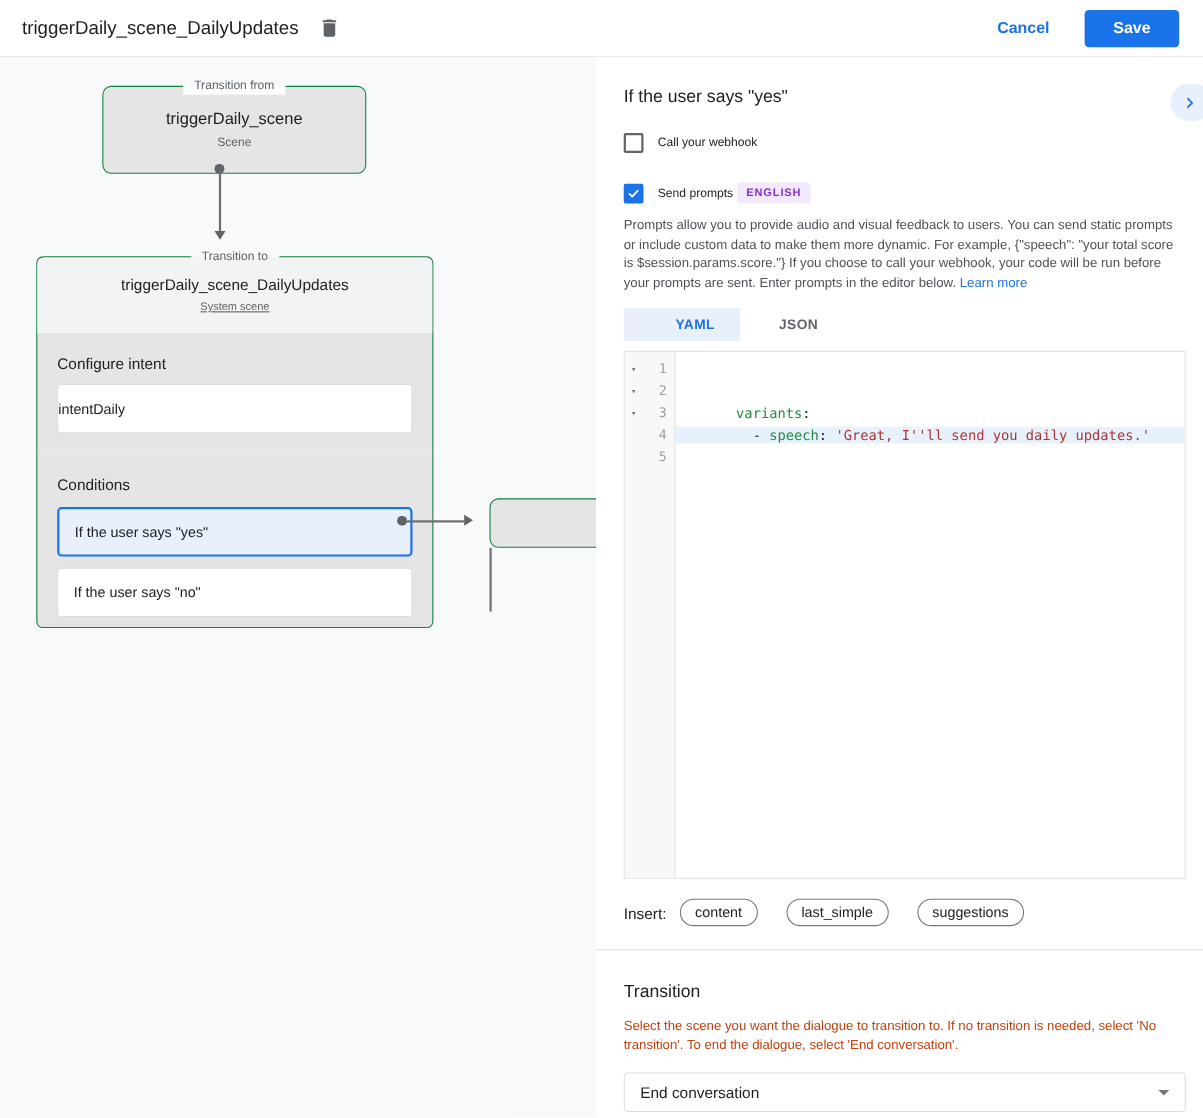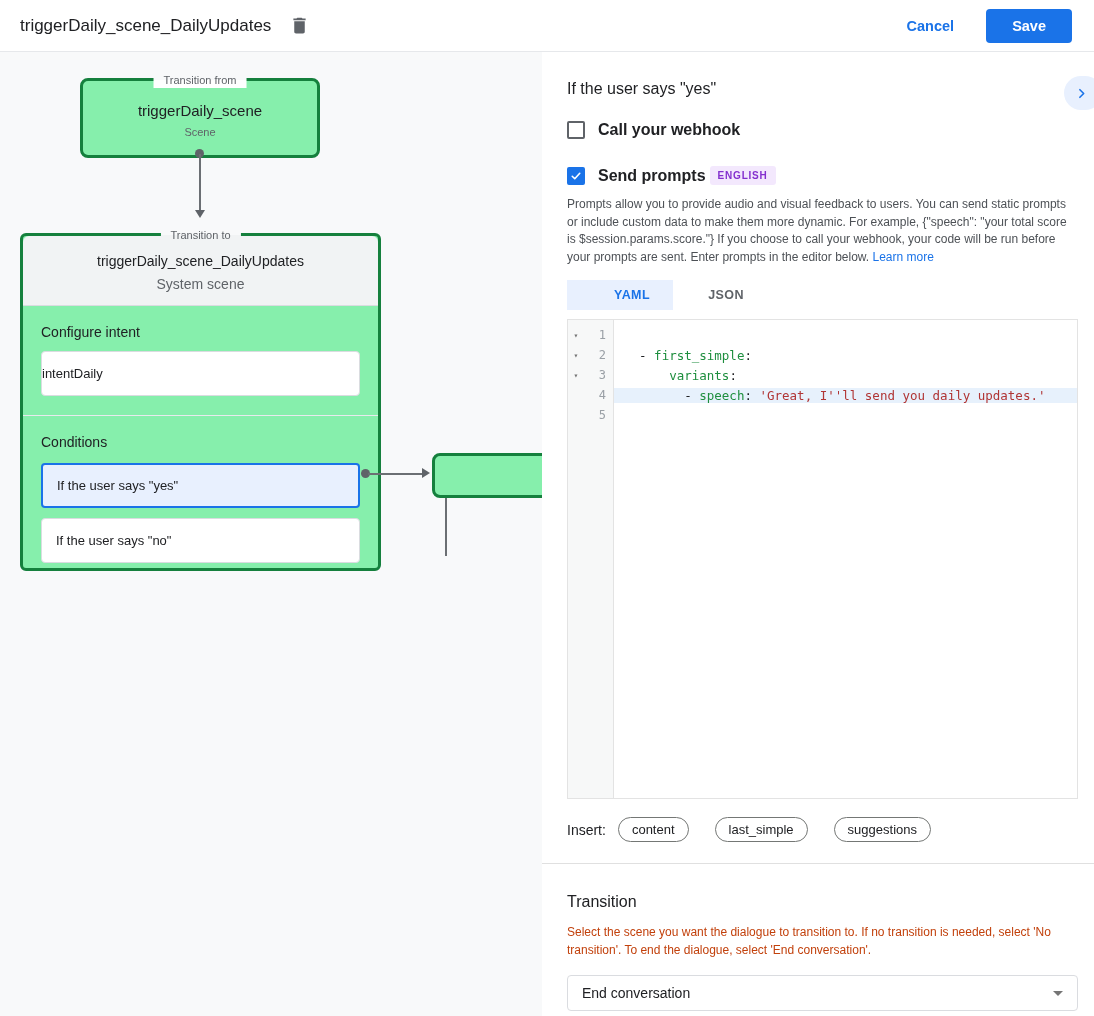--- a/index.html
+++ b/index.html
@@ -19,33 +19,33 @@
   .topbar-right{display:flex;align-items:center;}
   .text-btn{background:none;border:none;color:var(--accent-blue);font-size:14.5px;font-weight:bold;
             font-family:inherit;margin-right:26px;cursor:pointer;}
   .primary-btn{background:var(--accent-blue);border:none;color:#fff;font-size:14.5px;font-weight:bold;
             font-family:inherit;padding:9px 26px;border-radius:4px;cursor:pointer;}
   
   .content{display:flex;height:964px;}
   .canvas{width:542px;flex:none;background:var(--canvas-bg);position:relative;overflow:hidden;}
   .detail{flex:1;background:#fff;position:relative;padding:0 16px 0 25px;overflow:hidden;}
   
-  .node{position:absolute;border:3px solid #15803d;background:#86efac;border-radius:8px;}
+  .node{position:absolute;border:1px solid #15803d;background:#e5e5e5;border-radius:8px;margin-left:13px;}
   .legend{position:absolute;top:-8px;left:50%;transform:translateX(-50%);font-size:11px;
           color:#5f6368;padding:0 10px;white-space:nowrap;line-height:15px;}
   .legend.on-white{background:linear-gradient(180deg,var(--canvas-bg) 0 50%,#fff 50% 100%);}
   .legend.on-gray{background:linear-gradient(180deg,var(--canvas-bg) 0 50%,#f1f3f4 50% 100%);}
   .from-node{left:80px;top:26px;width:240px;height:80px;text-align:center;}
   .from-node .n-title{font-size:15px;margin-top:21px;}
   .from-node .n-sub{font-size:11px;color:#5f6368;margin-top:7px;}
   .to-node{left:20px;top:181px;width:361px;height:338px;border-radius:6px;}
   .to-header{background:#f1f3f4;border-bottom:1px solid #dadce0;border-radius:6px 6px 0 0;
              text-align:center;padding:17px 8px 0;height:70px;}
   .to-header .n-title{font-size:14px;}
-  .to-header .n-sub{font-size:14px;color:#5f6368;margin-top:7px;}
+  .to-header .n-sub{font-size:10px;color:#5f6368;margin-top:7px;text-decoration:underline;}
   .to-body{padding:0 18px;}
   .sec-label{font-size:14px;color:#202124;margin-top:18px;}
   .intent-box{margin-top:11px;height:45px;border:1px solid #dadce0;border-radius:4px;background:#fff;
               display:flex;align-items:center;padding:0 0;font-size:13px;}
   .sec-divider{height:1px;background:#e8eaed;margin:19px -18px 0;}
   .cond{height:45px;border:1px solid #dadce0;border-radius:4px;background:#fff;display:flex;
         align-items:center;padding:0 14px;font-size:13px;margin-top:10px;cursor:pointer;}
   .cond:first-child{margin-top:13px;}
   .cond.selected{background:var(--selected-bg);border:2px solid var(--accent-blue);}
   .target-node{left:432px;top:401px;width:124px;height:45px;}
@@ -61,21 +61,21 @@
   .panel-title{margin-top:28px;font-size:16px;color:#202124;}
   .chevron-btn{position:absolute;top:24px;right:-8px;width:38px;height:34px;border:none;
                border-radius:17px;background:var(--selected-bg);cursor:pointer;display:flex;
                align-items:center;justify-content:flex-start;padding-left:11px;}
   .check-row{display:flex;align-items:center;}
   .check-row.webhook{margin-top:23px;}
   .check-row.prompts{margin-top:27px;}
   .checkbox{width:18px;height:18px;border:2px solid #5f6368;border-radius:2px;background:#fff;
             flex:none;cursor:pointer;display:flex;align-items:center;justify-content:center;}
   .checkbox.checked{background:var(--accent-blue);border-color:var(--accent-blue);}
-  .check-label{margin-left:13px;font-size:16px;font-weight:bold;}
+  .check-label{margin-left:13px;font-size:11px;font-weight:normal;}
   .badge{margin-left:4px;background:var(--badge-bg);color:var(--badge-text);font-size:10px;
          font-weight:bold;letter-spacing:0.8px;padding:4px 8px;border-radius:3px;}
   .prompt-desc{margin-top:11px;font-size:12px;line-height:17.5px;color:#4d5156;max-width:515px;}
   .link{color:var(--accent-blue);text-decoration:none;cursor:pointer;}
   .tabs{display:flex;margin-top:14px;}
   .tab{width:106px;height:30px;line-height:30px;text-align:center;font-size:12.5px;font-weight:bold;
        letter-spacing:0.4px;color:#5f6368;cursor:pointer;}
   .tab.active{background:var(--selected-bg);color:var(--accent-blue);padding-left:24px;}
   .editor{margin-top:9px;height:480px;border:1px solid #e3e3e3;position:relative;background:#fff;
           font-family:"DejaVu Sans Mono","Liberation Mono",monospace;font-size:12.5px;overflow:hidden;}
@@ -200,21 +200,20 @@
     <div class="editor">
       <div class="gutter-bg"></div>
       <div class="lines" id="editor-lines">
           <div class="cline">
             <span class="fold">▾</span>
             <span class="lnum">1</span>
           </div>
           <div class="cline">
             <span class="fold">▾</span>
             <span class="lnum">2</span>
-            <span class="lcode"><span class="tk-plain">  - </span><span class="tk-key">first_simple</span><span class="tk-plain">:</span></span>
           </div>
           <div class="cline">
             <span class="fold">▾</span>
             <span class="lnum">3</span>
             <span class="lcode"><span class="tk-plain">      </span><span class="tk-key">variants</span><span class="tk-plain">:</span></span>
           </div>
           <div class="cline hl">
             <span class="fold"></span>
             <span class="lnum">4</span>
             <span class="lcode"><span class="tk-plain">        - </span><span class="tk-key">speech</span><span class="tk-plain">: </span><span class="tk-string">'Great, I''ll send you daily updates.'</span></span>

